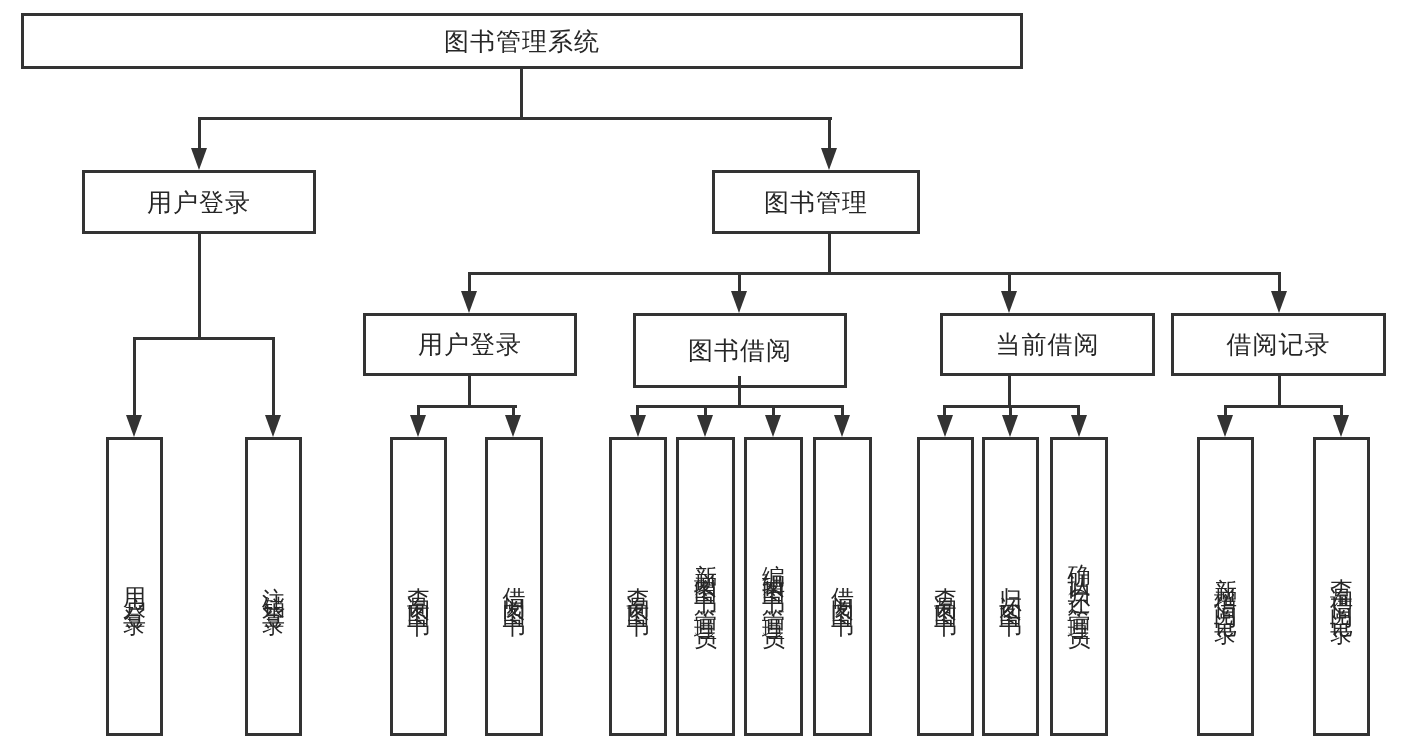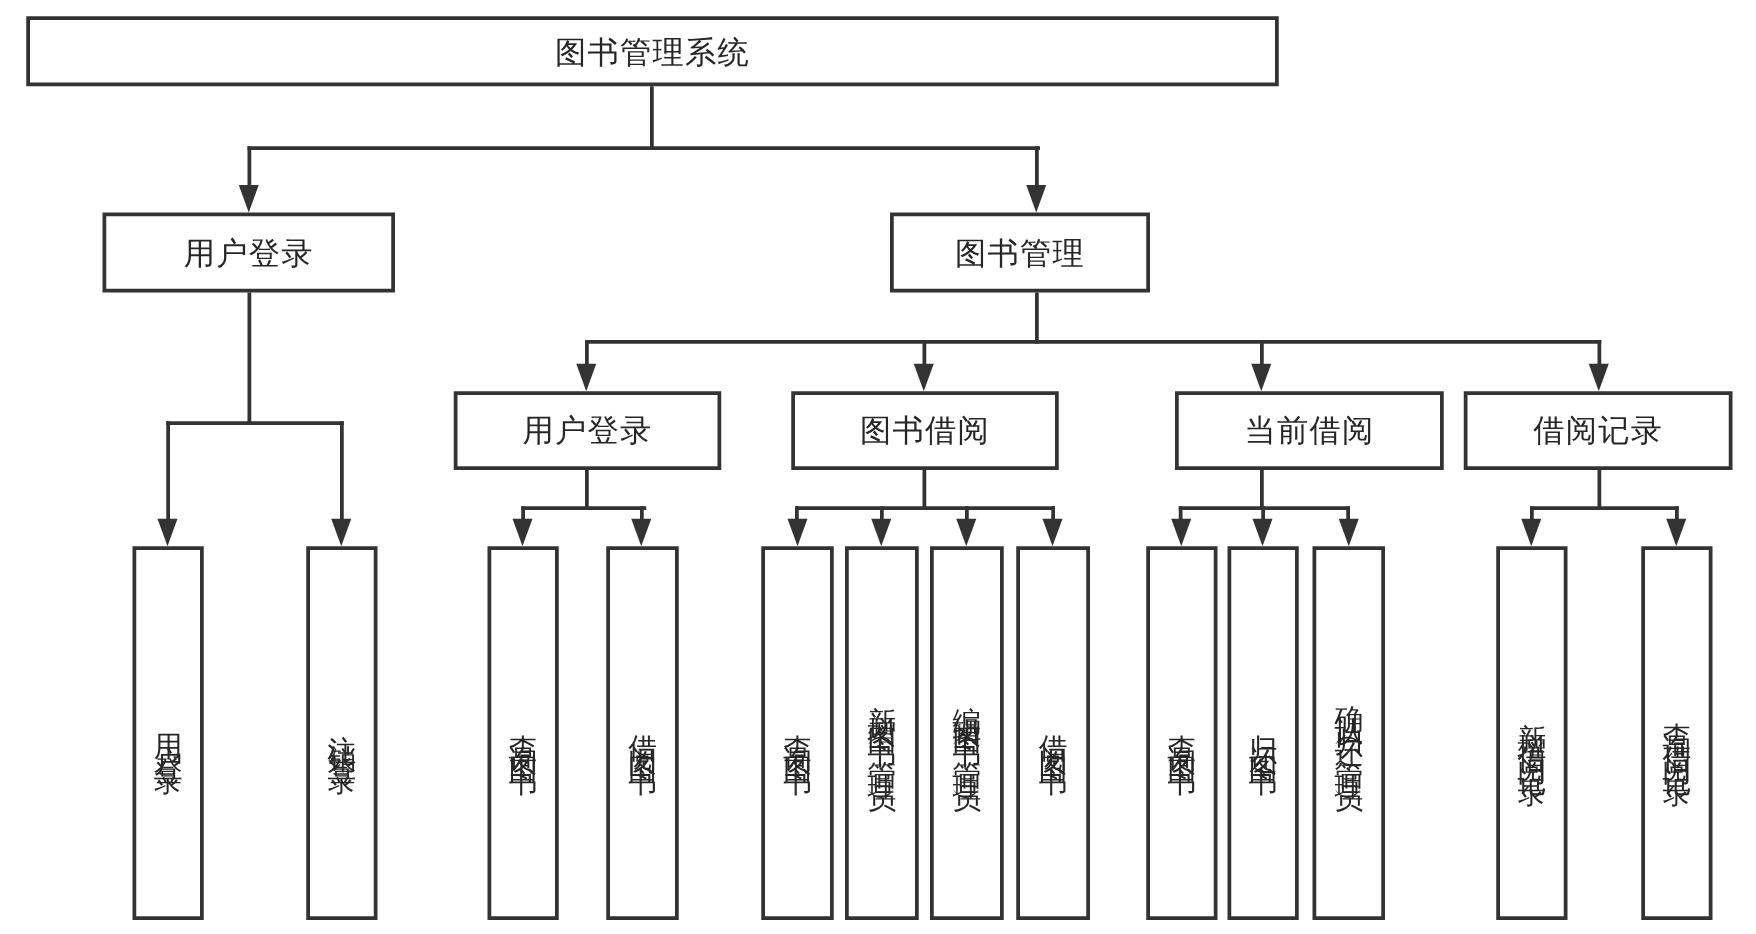--- a/index.html
+++ b/index.html
@@ -56,21 +56,21 @@
   <div class="box" style="left:82px;top:170px;width:234px;height:64px;">
     <span class="hlabel">用户登录</span>
   </div>
   <div class="box" style="left:712px;top:170px;width:208px;height:64px;">
     <span class="hlabel">图书管理</span>
   </div>
 
   <div class="box" style="left:363px;top:313px;width:214px;height:63px;">
     <span class="hlabel">用户登录</span>
   </div>
-  <div class="box" style="left:633px;top:313px;width:214px;height:63px;">
+  <div class="box" style="left:633px;top:313px;width:214px;height:75px;">
     <span class="hlabel">图书借阅</span>
   </div>
   <div class="box" style="left:902px;top:313px;width:215px;height:63px;margin-left:38px;">
     <span class="hlabel">当前借阅</span>
   </div>
   <div class="box" style="left:1171px;top:313px;width:215px;height:63px;">
     <span class="hlabel">借阅记录</span>
   </div>
 
   <div class="box" style="left:106px;top:437px;width:57px;height:299px;">

